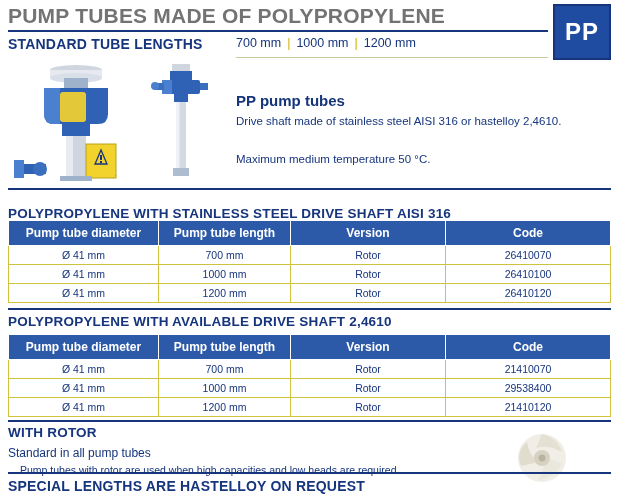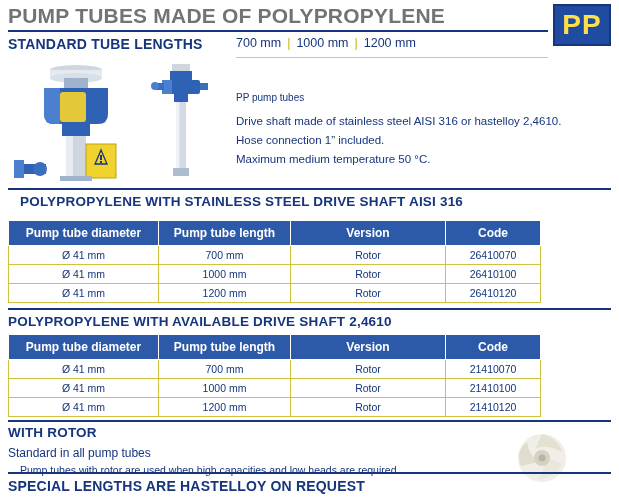--- a/index.html
+++ b/index.html
@@ -24,25 +24,25 @@
     font-size: 21px;
     font-weight: bold;
     letter-spacing: 0.2px;
     color: #737373;
     font-stretch: condensed;
     white-space: nowrap;
   }
   .pp-badge {
     position: absolute;
     right: 8px; top: 4px;
-    width: 58px; height: 42px;
+    width: 58px; height: 56px;
     background: #1f4ca0;
     border: 2px solid #16357d;
-    color: #fde047;
-    font-size: 28px;
+    color: #ffffff;
+    font-size: 24px;
     font-weight: bold;
     display: flex;
     align-items: center;
     justify-content: center;
     letter-spacing: 1px;
   }
   .rule-top {
     position: absolute;
     left: 8px; top: 30px;
     width: 540px; height: 2px;
@@ -74,22 +74,22 @@
     position: absolute;
     left: 236px; top: 57px;
     width: 312px; height: 1px;
     background: #c9c9a0;
   }
 
   
   .prod-title {
     position: absolute;
     left: 236px; top: 92px;
-    font-size: 10px;
-    font-weight: normal;
+    font-size: 15px;
+    font-weight: bold;
     color: #16357d;
   }
   .prod-line {
     position: absolute;
     left: 236px;
     font-size: 11.5px;
     color: #16357d;
     white-space: nowrap;
   }
   .prod-line.l1 { top: 115px; }
@@ -118,21 +118,21 @@
     left: 8px;
     width: 603px;
     height: 2px;
     background: #16357d;
   }
 
   
   table.spec {
     position: absolute;
     left: 8px;
-    width: 533px;
+    width: 603px;
     border-collapse: collapse;
     font-size: 11px;
   }
   table.spec th {
     background: #2d5aa8;
     color: #ffffff;
     font-size: 12px;
     font-weight: bold;
     padding: 5px 4px;
     border: 1px solid #ffffff;
@@ -240,25 +240,24 @@
     <circle cx="151" cy="30" r="4" fill="#4b7fd0"></circle>
     <rect x="196" y="27" width="8" height="7" fill="#3a6fc0"></rect>
     <rect x="170" y="38" width="14" height="8" fill="#2f62b5"></rect>
     <rect x="172" y="46" width="10" height="72" fill="#d3dae3"></rect>
     <rect x="172" y="46" width="3.5" height="72" fill="#eef1f5"></rect>
     <rect x="169" y="112" width="16" height="8" fill="#aebccf"></rect>
   </svg>
 
   <div class="prod-title">PP pump tubes</div>
   <div class="prod-line l1">Drive shaft made of stainless steel AISI 316 or hastelloy 2,4610.</div>
-  <div class="prod-line l2">Hose connection 1” included.</div>
   <div class="prod-line l3">Maximum medium temperature 50 °C.</div>
 
   <div class="hr-blue" style="top:188px;"></div>
-  <div class="section-head" style="top:194px;margin-left:12px;">POLYPROPYLENE WITH STAINLESS STEEL DRIVE SHAFT AISI 316</div>
+  <div class="section-head" style="top:206px;">POLYPROPYLENE WITH STAINLESS STEEL DRIVE SHAFT AISI 316</div>
 
   <table class="spec" style="top:220px;">
     <thead>
       <tr>
         <th style="width:150px;">Pump tube diameter</th>
         <th style="width:132px;">Pump tube length</th>
         <th style="width:155px;">Version</th>
         <th>Code</th>
       </tr>
     </thead>
@@ -300,21 +299,21 @@
       <tr>
         <td>Ø 41 mm</td>
         <td>700 mm</td>
         <td>Rotor</td>
         <td>21410070</td>
       </tr>
       <tr>
         <td>Ø 41 mm</td>
         <td>1000 mm</td>
         <td>Rotor</td>
-        <td>21410100</td>
+        <td>29538400</td>
       </tr>
       <tr>
         <td>Ø 41 mm</td>
         <td>1200 mm</td>
         <td>Rotor</td>
         <td>21410120</td>
       </tr>
     </tbody>
   </table>
 

